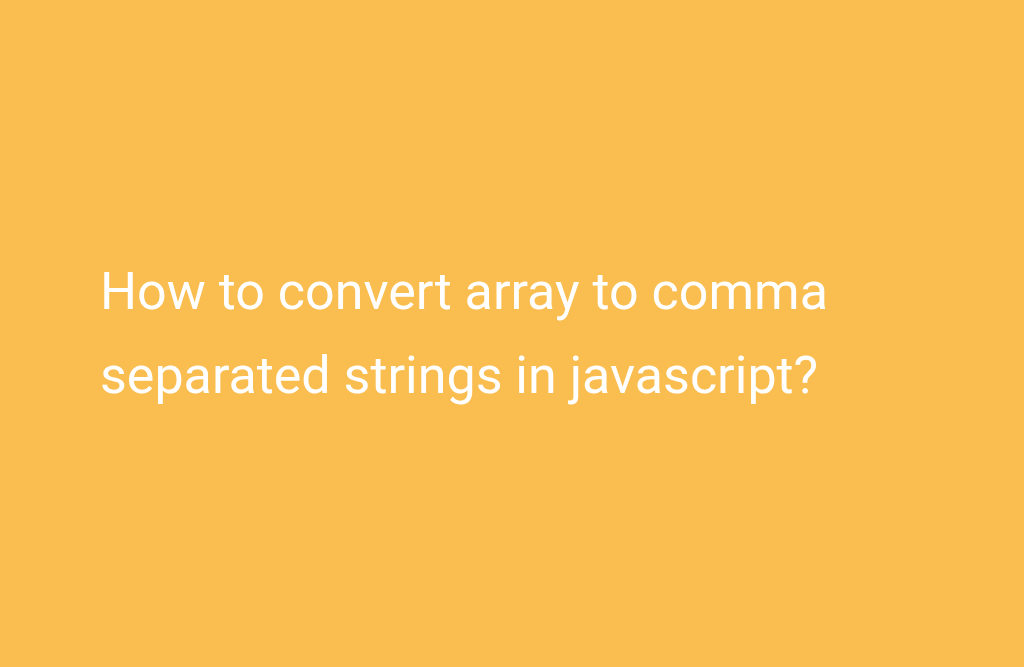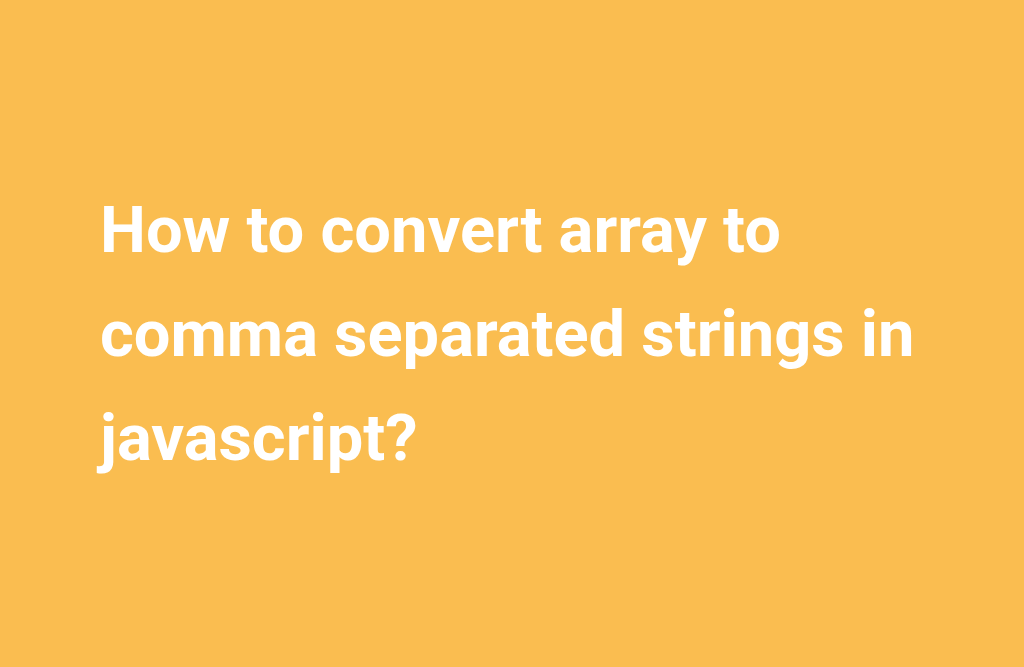--- a/index.html
+++ b/index.html
@@ -12,22 +12,22 @@
       height: 667px;
       background-color: #fabd50;
       display: flex;
       align-items: center;
       padding-left: 100px;
       padding-right: 100px;
       font-family: -apple-system, BlinkMacSystemFont, "Segoe UI", Roboto, "Helvetica Neue", Arial, sans-serif;
     }
     .heading {
       color: #ffffff;
-      font-size: 65px;
-      font-weight: 700;
+      font-size: 52px;
+      font-weight: 400;
       line-height: 1.6;
       max-width: 820px;
     }
   </style>
 </head>
 <body>
 
 <h1 class="heading">How to convert array to comma separated strings in javascript?</h1>
 
 </body></html>

